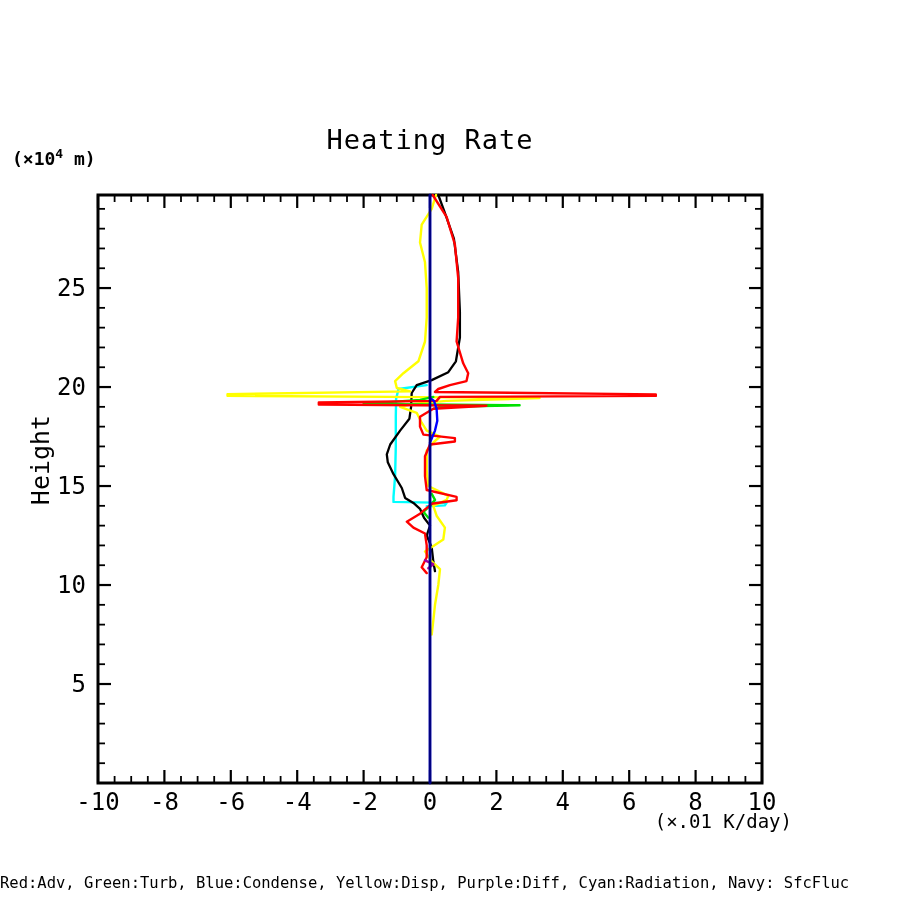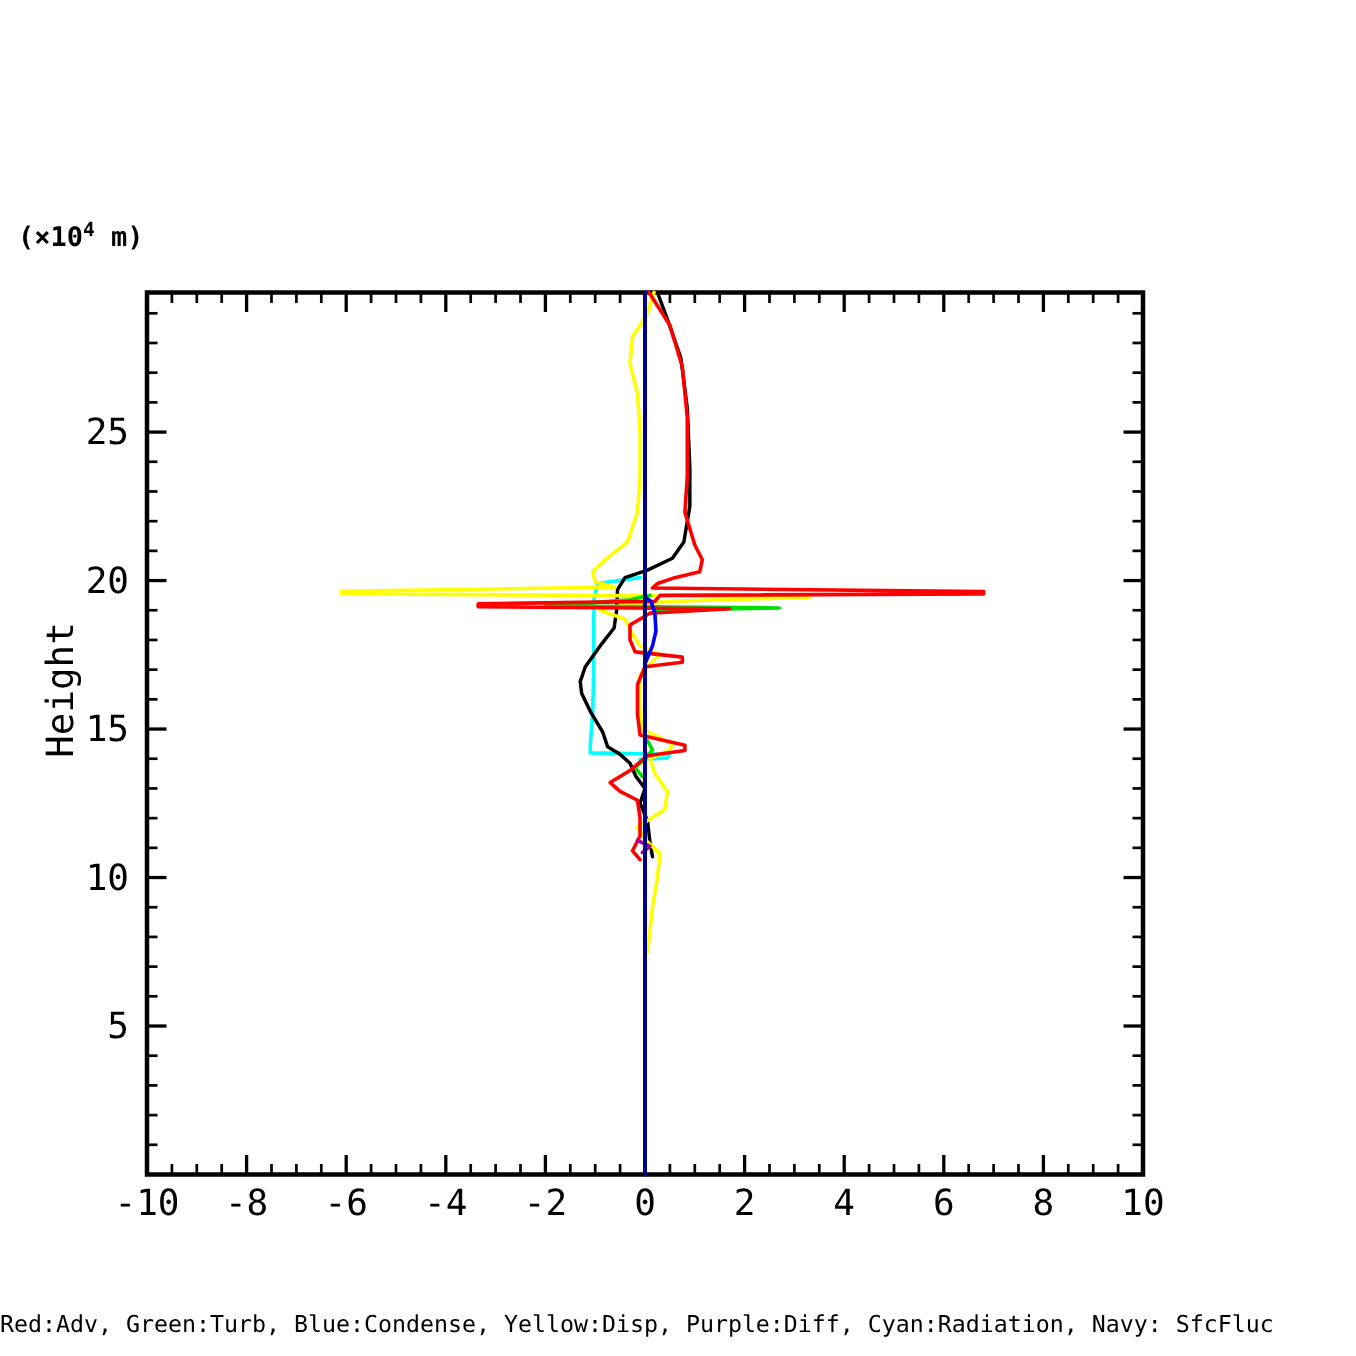--- a/index.html
+++ b/index.html
@@ -181,21 +181,23 @@
       <polyline points="438.3,195.0 444.9,212.8 453.9,238.6 458.2,272.2 459.9,311.8 459.9,337.5 455.9,361.3 448.3,372.2 431.7,380.1 416.7,385.1 411.7,393.0 411.1,406.8 409.4,418.7 400.1,430.6 390.2,444.5 386.8,454.4 387.8,462.3 393.5,474.2 401.8,488.0 405.1,497.9 413.4,502.9 420.0,508.8 424.0,517.7 430.0,525.6 426.7,535.5 431.7,547.4 433.3,561.3 435.0,571.2" fill="none" stroke="#000000" stroke-width="2.3" stroke-linejoin="round" stroke-linecap="round"></polyline>
       <polyline points="436.0,195.0 431.7,208.9 421.7,224.7 420.0,242.5 425.0,262.3 426.7,288.1 426.7,317.7 425.0,341.5 418.4,361.3 403.4,373.2 395.1,381.1 396.8,388.0 410.1,391.4 227.5,394.2 227.5,395.8 390.2,396.9 539.6,398.1 446.6,400.9 413.4,403.9 400.1,406.8 416.7,412.8 421.7,422.7 426.7,430.6 440.0,436.5 433.3,442.5 426.7,450.4 426.7,470.2 428.3,486.0 448.3,495.9 446.6,499.9 433.3,505.8 436.6,515.7 444.9,527.6 443.3,539.5 425.0,551.4 431.7,561.3 440.0,569.2 438.3,585.0 435.0,604.8 433.3,620.7 431.7,634.5" fill="none" stroke="#ffff00" stroke-width="2.4" stroke-linejoin="round" stroke-linecap="round"></polyline>
       <polyline points="433.3,396.9 420.0,399.9 363.6,403.9 519.6,405.3 440.0,406.8 433.3,408.8" fill="none" stroke="#00e000" stroke-width="2.4" stroke-linejoin="round" stroke-linecap="round"></polyline>
       <polyline points="431.7,493.9 435.0,499.9 430.0,505.8 423.4,511.8 428.3,517.7" fill="none" stroke="#00e000" stroke-width="2.4" stroke-linejoin="round" stroke-linecap="round"></polyline>
       <polyline points="432.7,195.0 446.6,216.8 454.9,244.5 458.2,278.2 458.2,317.7 456.6,341.5 463.2,363.3 468.2,373.2 466.5,381.1 449.9,385.1 438.3,389.0 435.0,392.0 655.8,394.4 655.8,395.9 440.0,396.9 436.6,400.9 318.8,402.5 318.8,404.5 486.4,405.8 433.3,408.8 420.0,416.7 420.0,426.6 423.4,434.6 454.9,438.1 454.9,441.5 430.0,444.5 425.0,456.3 425.0,476.1 426.7,490.0 456.6,496.9 456.6,500.3 431.7,503.8 420.0,513.7 406.8,521.7 413.4,527.6 425.0,533.5 426.7,545.4 426.7,557.3 421.7,567.2 426.7,573.1" fill="none" stroke="#ff0000" stroke-width="2.4" stroke-linejoin="round" stroke-linecap="round"></polyline>
       <polyline points="430.0,195.0 430.0,397.9 434.0,400.9 436.6,408.8 437.3,420.7 435.0,430.6 431.7,438.5 430.0,442.5 430.0,783.0" fill="none" stroke="#0000ff" stroke-width="2.4" stroke-linejoin="round" stroke-linecap="round"></polyline>
       <polyline points="425.0,560.3 433.3,564.2 428.3,568.2" fill="none" stroke="#a000a0" stroke-width="2.4" stroke-linejoin="round" stroke-linecap="round"></polyline>
       <polyline points="430.0,195.0 430.0,783.0" fill="none" stroke="#000080" stroke-width="2.6" stroke-linejoin="round" stroke-linecap="round"></polyline>
     </svg>
 
+  <div id="chart-title" class="abs">Heating Rate</div>
 
   <div id="y-unit" class="abs"><span>(×10</span><sup>4</sup><span> m)</span></div>
 
   <div id="y-title" class="abs">Height</div>
 
+  <div id="x-unit" class="abs">(×.01 K/day)</div>
 
   <div id="legend-line" class="abs">Red:Adv, Green:Turb, Blue:Condense, Yellow:Disp, Purple:Diff, Cyan:Radiation, Navy: SfcFluc</div>
 
 </div>
 
 </body></html>

